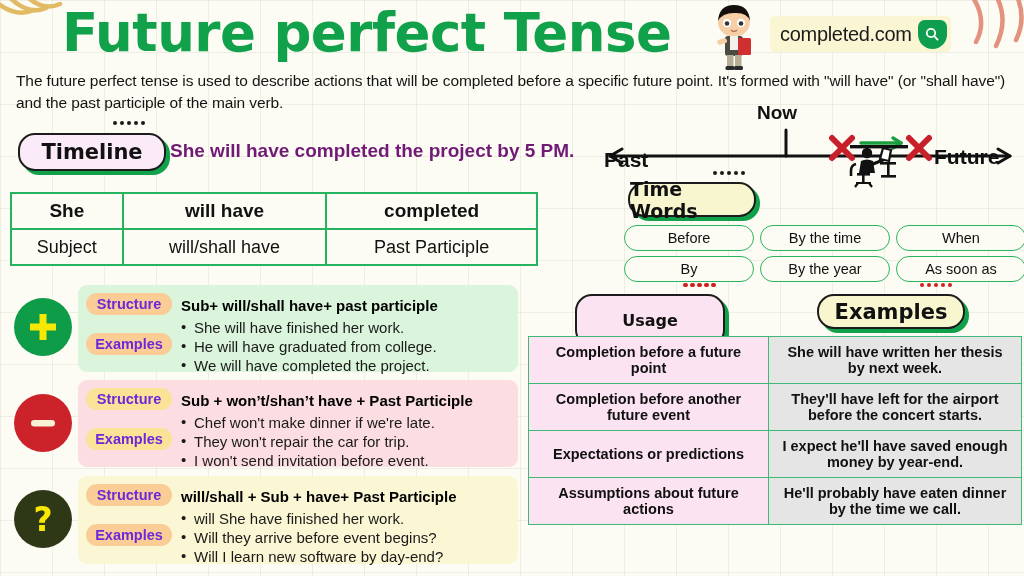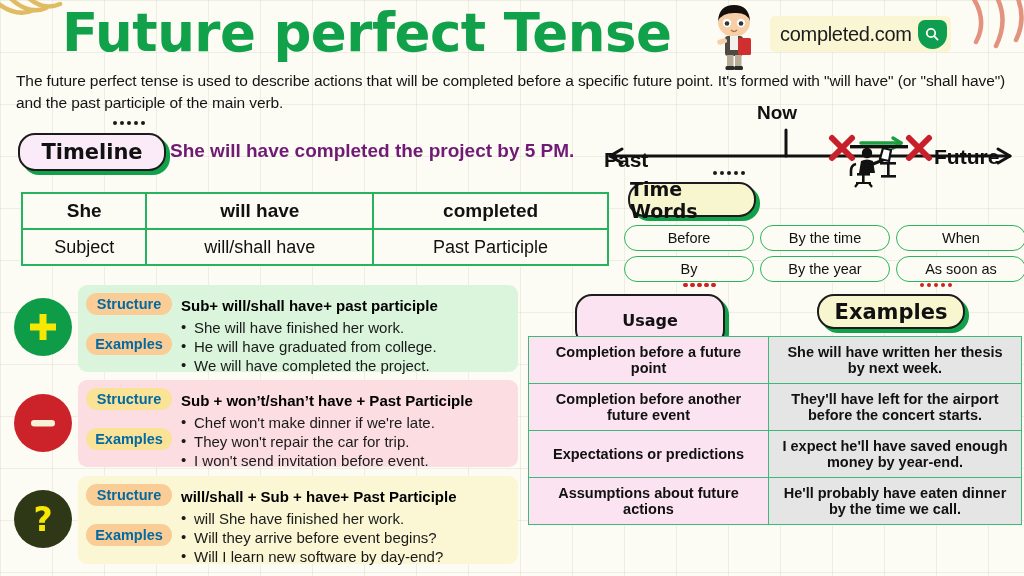--- a/index.html
+++ b/index.html
@@ -82,21 +82,21 @@
 
   
   #timeline { position: absolute; left: 596px; top: 100px; width: 428px; height: 90px; }
   #lbl-now { position: absolute; left: 757px; top: 102px; font-size: 19px; font-weight: bold; color: #111; }
   #lbl-past { position: absolute; left: 604px; top: 148px; font-size: 21px; font-weight: bold; color: #111; }
   #lbl-future { position: absolute; left: 934px; top: 145px; font-size: 21px; font-weight: bold; color: #111; }
   #desk-person { position: absolute; left: 836px; top: 140px; width: 78px; height: 48px; }
 
   
   #gtable {
-    position: absolute; left: 21px; top: 192px; width: 588px;
+    position: absolute; left: 10px; top: 192px; width: 528px;
     border-collapse: collapse; background: #fdfcf4;
   }
   #gtable td {
     border: 2px solid #25b35f; text-align: center; height: 36px; color: #111;
   }
   #gtable tr:first-child td { font-size: 19px; font-weight: bold; }
   #gtable tr:last-child td { font-size: 18px; }
 
   
   #timeword-grid {
@@ -112,21 +112,21 @@
   #dots-tw1 { left: 683px; top: 283px; }
   #dots-tw1 i { background: #d02020; }
 
   
   .fblock { position: absolute; left: 78px; width: 440px; border-radius: 9px; }
   .fcircle {
     position: absolute; left: 14px; width: 58px; height: 58px;
     border-radius: 50%; display: flex; align-items: center; justify-content: center;
   }
   .ftag {
-    border-radius: 11px; font-size: 14.5px; font-weight: bold; color: #0369a1;
+    border-radius: 11px; font-size: 14.5px; font-weight: bold; color: #6d28d9;
     padding: 3px 9px; display: inline-block; text-align: center; min-width: 86px;
   }
   .frow { display: flex; align-items: flex-start; gap: 9px; }
   .fstruct { font-size: 15px; font-weight: bold; color: #000000; padding-top: 4px; }
   .fex-list { list-style: none; }
   .fex-list li { font-size: 15px; color: #1a1a1a; line-height: 1.27; position: relative; padding-left: 13px; }
   .fex-list li::before {
     content: "•"; position: absolute; left: 0; top: -1px; font-size: 15px; color: #1a1a1a;
   }
 

